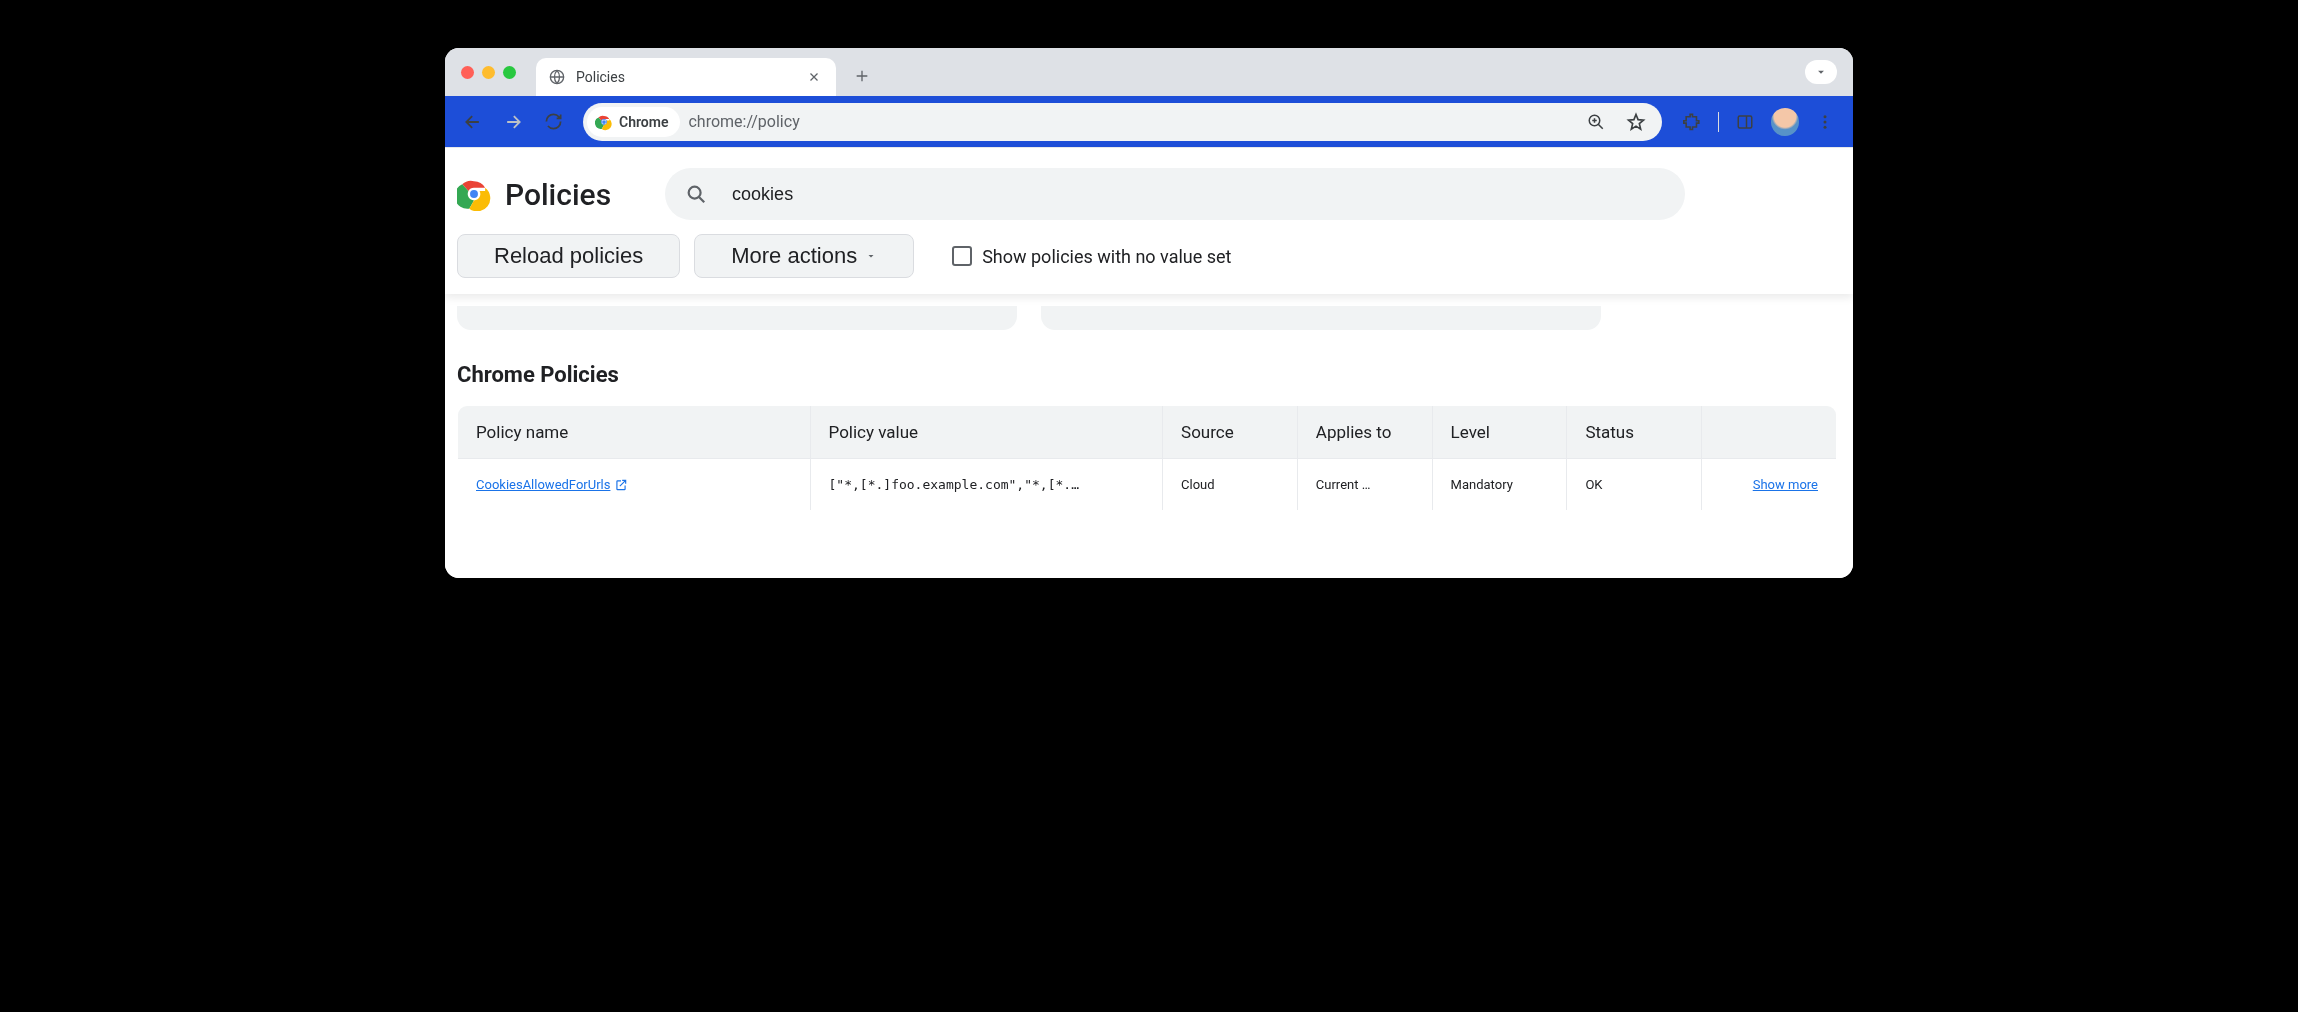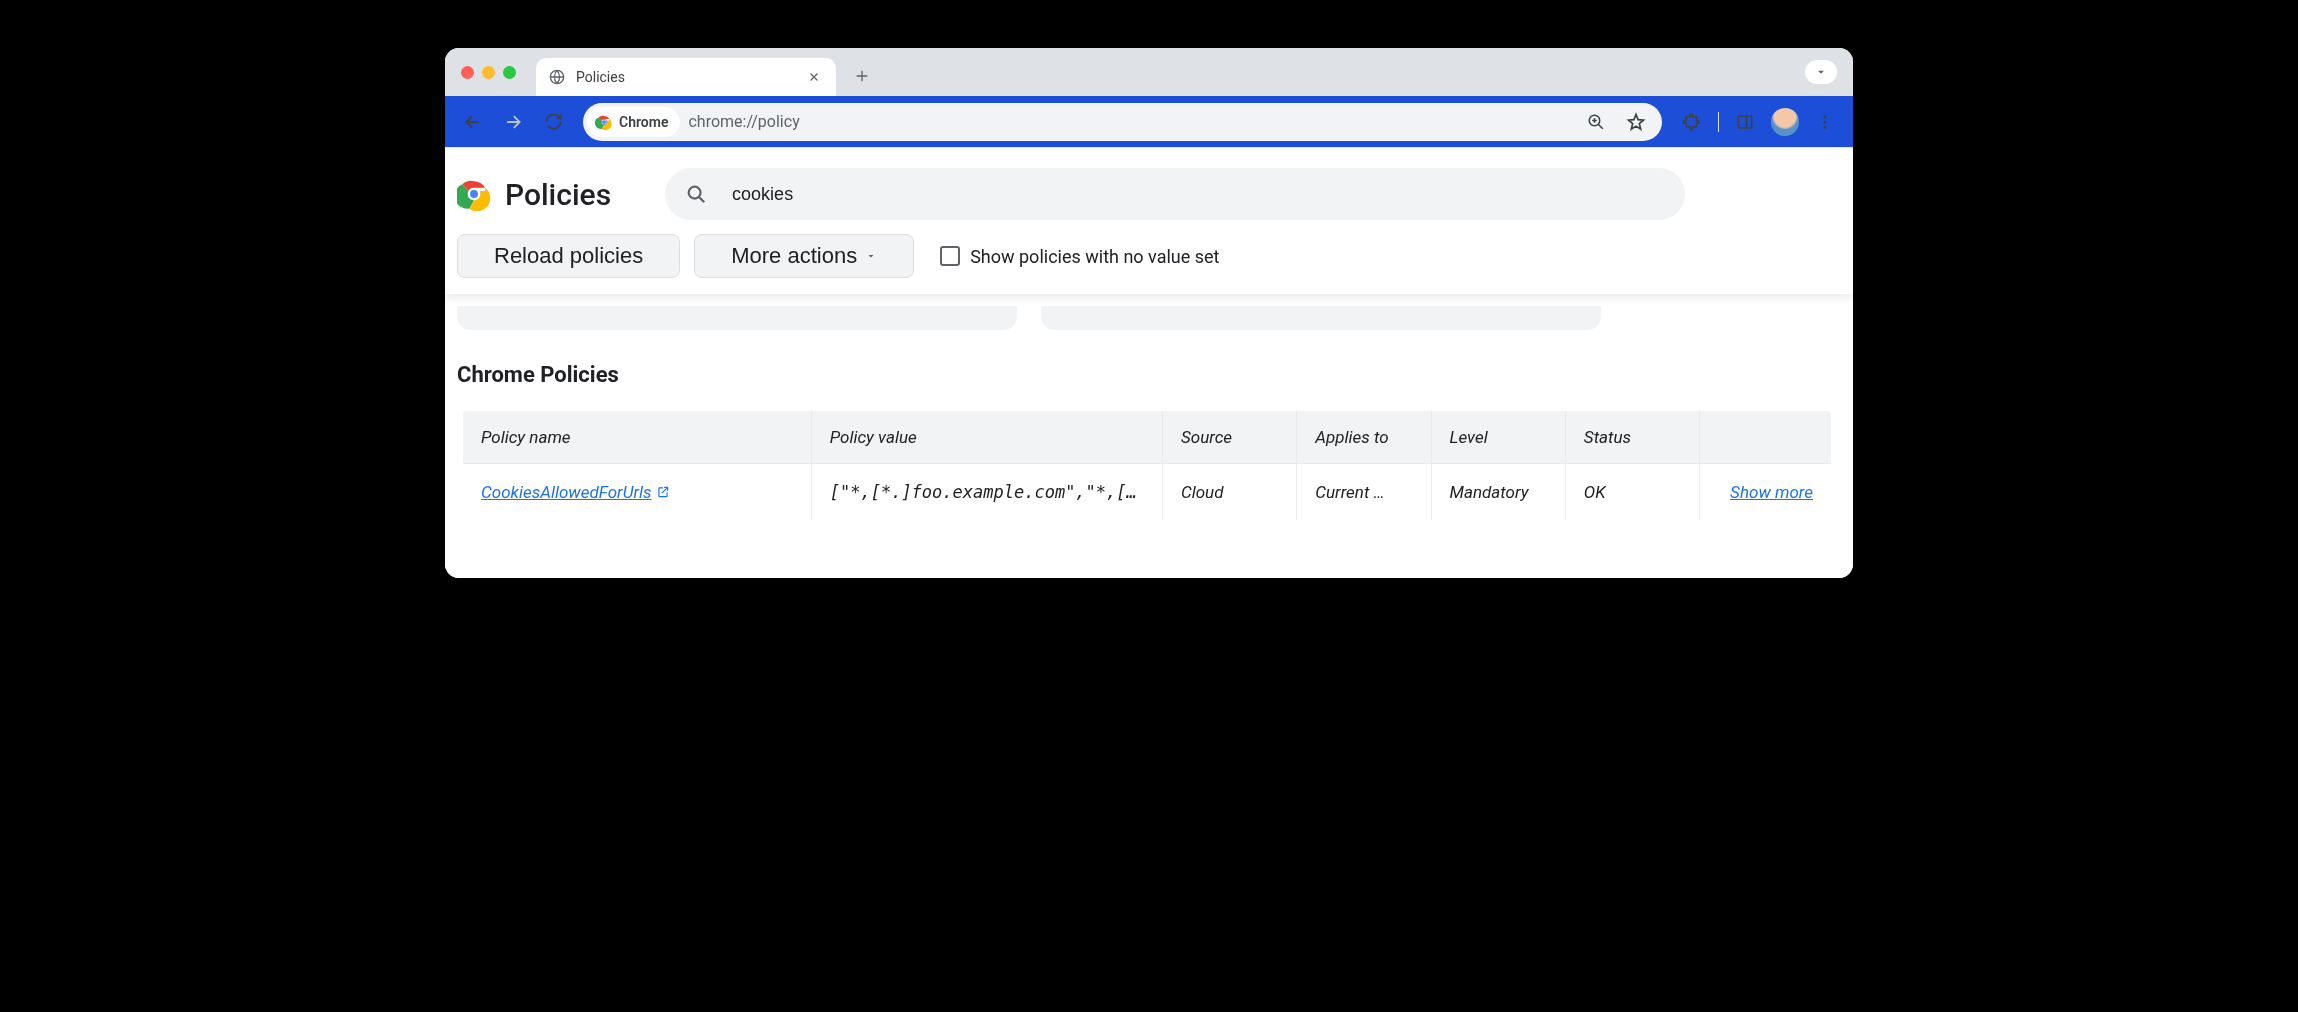--- a/index.html
+++ b/index.html
@@ -169,21 +169,21 @@
     border:1px solid #dadce0;
     border-radius:8px;
     font-size:22px;
     color:#202124;
     display:flex;align-items:center;gap:8px;
     cursor:pointer;
   }
   .checkbox-row {
     display:flex;align-items:center;gap:10px;
     font-size:18px;color:#202124;
-    margin-left: 12px;
+    margin-left: 24px;
   }
   .cbox {
     width:20px;height:20px;border:2px solid #5f6368;border-radius:3px;
   }
   .content-area {
     padding: 0 16px 30px 12px;
   }
   .card-stub-row {
     display:flex; gap:24px; margin-top: 12px;
   }
@@ -192,35 +192,34 @@
     border-radius: 0 0 14px 14px;
     max-width: 560px;
   }
   .section-title {
     font-size:22px;font-weight:700;color:#202124;
     margin: 32px 0 18px 0;
   }
   table.policies {
     width:100%;
     border-collapse:collapse;
-    border:6px solid #d946ef;
+    border:1px solid #d946ef;
     border-radius:10px;
     overflow:hidden;
-    font-style:italic;
   }
   table.policies th {
     background:#f1f3f4;
     font-size:17px;font-weight:400;color:#202124;
     text-align:left;
     padding: 16px 18px;
     border-right:1px solid #e8eaed;
     border-bottom:1px solid #e8eaed;
   }
   table.policies td {
-    font-size:17px;color:#202124;
+    font-size:13px;color:#202124;
     padding: 18px 18px;
     border-right:1px solid #e8eaed;
     white-space:nowrap;
     overflow:hidden;
     text-overflow:ellipsis;
   }
   table.policies th:last-child, table.policies td:last-child { border-right:none; }
   .policy-link {
     color:#1a73e8; text-decoration:underline;
     display:inline-flex;align-items:center;gap:4px;

